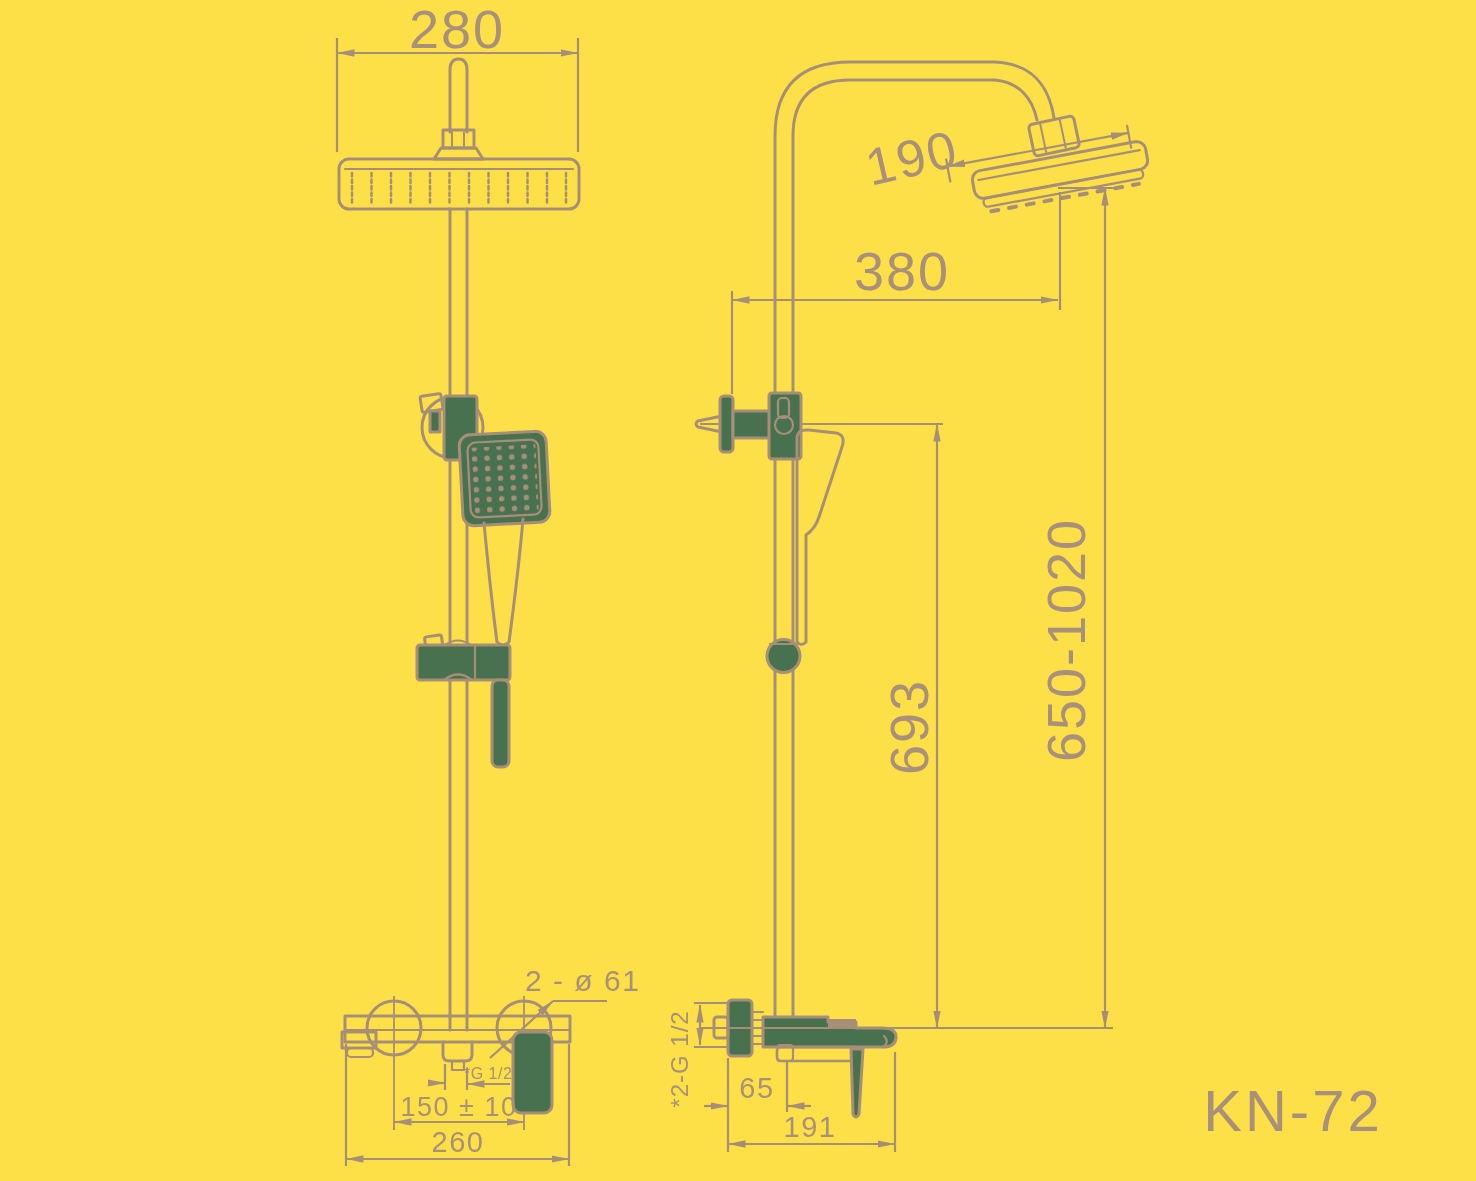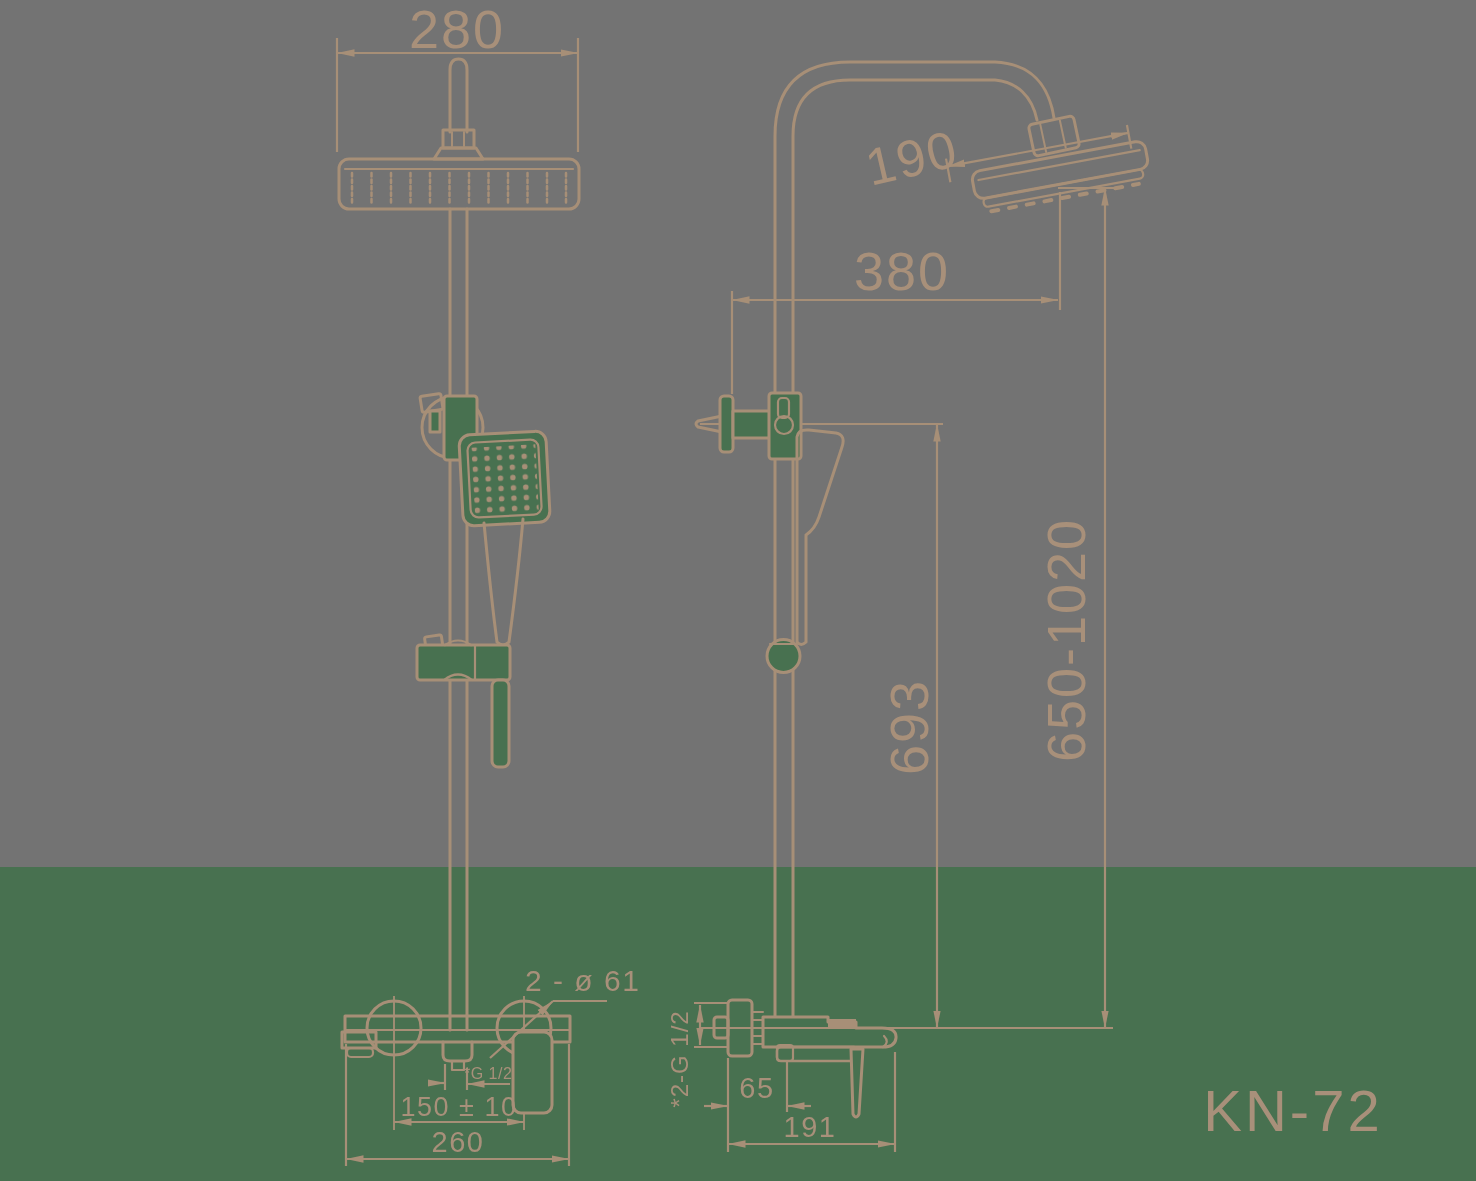--- a/index.html
+++ b/index.html
@@ -2,21 +2,21 @@
 <html><head>
 <meta charset="utf-8">
 <style>
   html,body{margin:0;padding:0;}
   body{
     width:1476px;height:1181px;
     background:#487150;
     font-family:"Liberation Sans", sans-serif;
     overflow:hidden;
   }
-  .stage{position:relative;width:1476px;height:867px;background:#737373;text-decoration:underline;}
+  .stage{position:relative;width:1476px;height:1181px;background:#fde047;text-decoration:underline;}
   svg{position:absolute;left:0;top:0;}
   .ln{stroke:#A78F77;fill:none;stroke-width:3;stroke-linecap:round;stroke-linejoin:round;}
   .dim{stroke:#A78F77;fill:none;stroke-width:2.2;stroke-linecap:butt;}
   .thin{stroke:#A78F77;fill:none;stroke-width:1.8;}
   .bgfill{fill:#487150;}
   .inkfill{fill:#A78F77;stroke:none;}
   text{fill:#A8907A;stroke:none;}
   .big{font-size:54px;letter-spacing:2px;}
   .mid{font-size:29px;letter-spacing:1.5px;}
   .sm{font-size:16px;letter-spacing:0.5px;}

